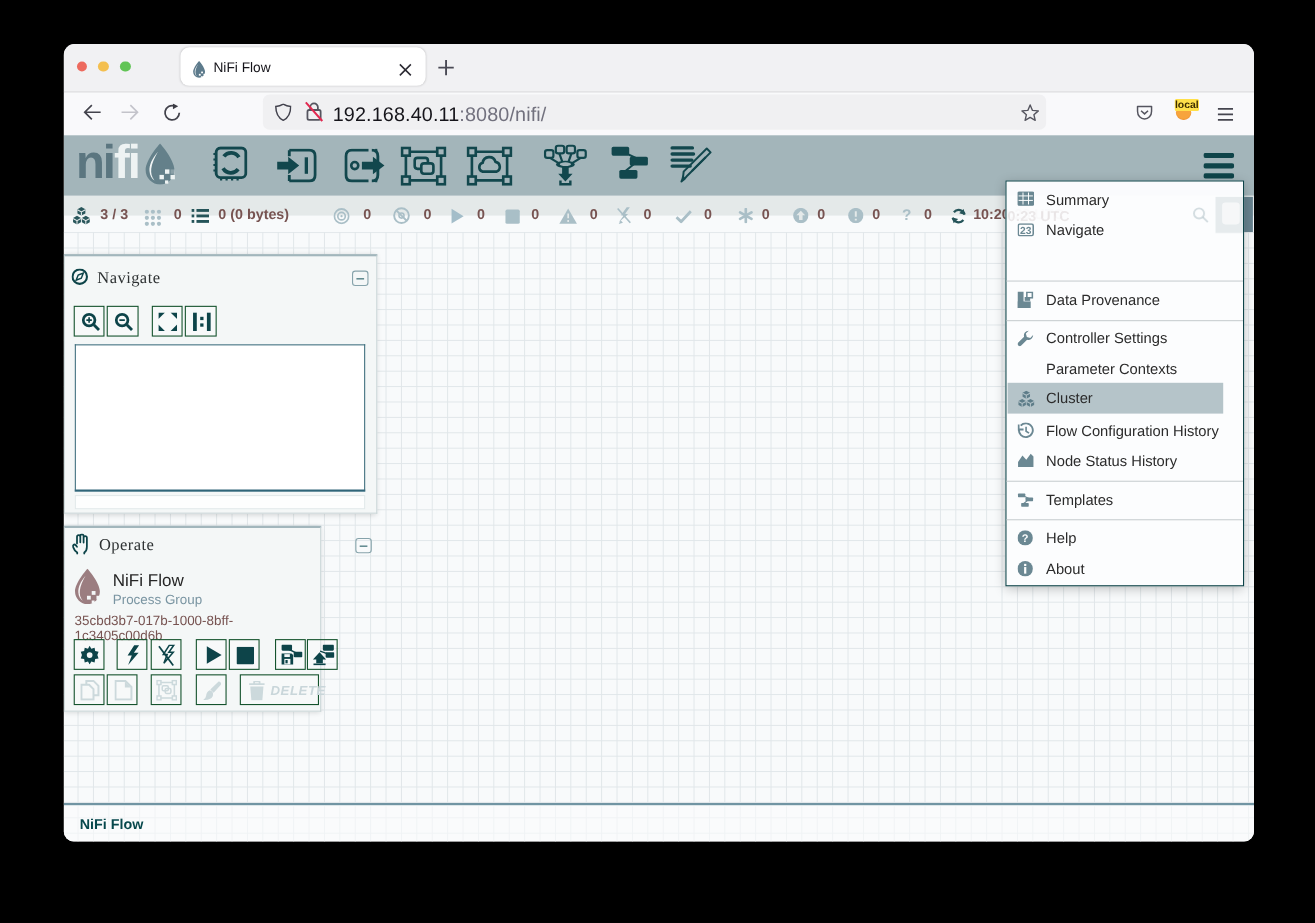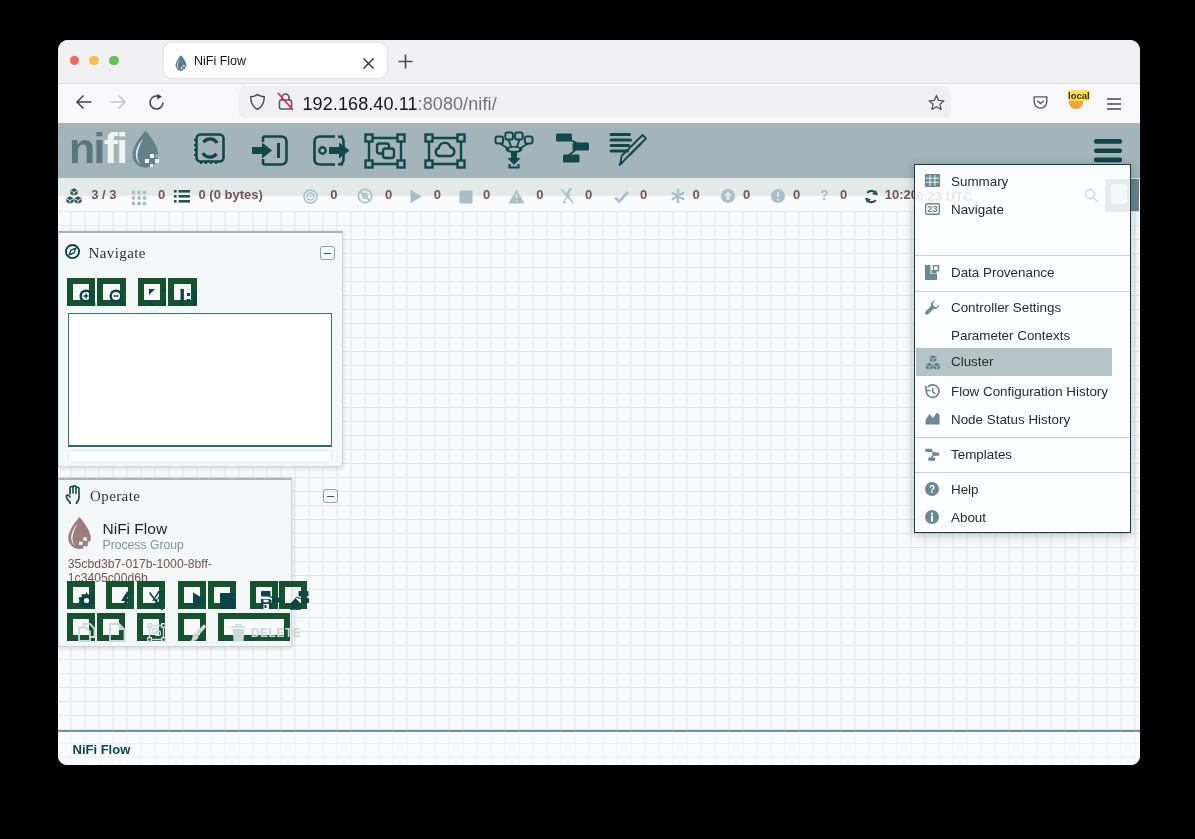--- a/index.html
+++ b/index.html
@@ -30,21 +30,21 @@
     background-size:14px 14px; background-position:12.5px 0px;
     border-bottom:2px solid #7195a3; }
   #crumb { left:0; top:693px; width:100%; height:31.5px; background:#fafbfc;
     background-image:linear-gradient(#f0f3f5 1px, transparent 1px), linear-gradient(90deg, #f0f3f5 1px, transparent 1px);
     background-size:14px 14px; background-position:12.5px 10px; }
   #crumbtxt { left:15px; top:8.5px; font-size:13px; font-weight:bold; color:#07484c; }
   
   .pal { background:#f4f7f7; border:1px solid #ccd7d9; border-top:2px solid #a2b6bc;
     box-shadow:0 1px 5px rgba(0,0,0,0.16); }
   .palhead { font-family:"Liberation Serif", serif; font-weight:normal; font-size:15px; color:#2e3233; letter-spacing:0.4px; }
-  .pbtn { border:6px solid #14532d; background:rgba(255,255,255,0.25); }
+  .pbtn { border:1px solid #14532d; background:rgba(255,255,255,0.25);font-style:italic; }
   #navpal { left:0.5px; top:191px; width:284.5px; height:236px; }
   #oppal { left:0.5px; top:437.5px; width:234px; height:169px; }
   .colbtn { width:15px; height:14.5px; border:1px solid #86a3ab; border-radius:3px; }
   .colbtn div { position:absolute; left:3px; right:3px; top:6px; height:1.8px; background:#275e66; }
   #preview { left:8.9px; top:79.5px; width:264.5px; height:134.5px; background:#fff;
     border:1px solid #41707f; border-bottom:2.5px solid #306579; }
   #birdstrip { left:8.9px; top:216.5px; width:264.5px; height:13px; background:#fdfefe; border:1px solid #e2e9ea; }
   
   #menu { left:856.5px; top:123.5px; width:217px; height:369px;
     background:rgba(252,253,254,0.975); border:1px solid #0e4449;

